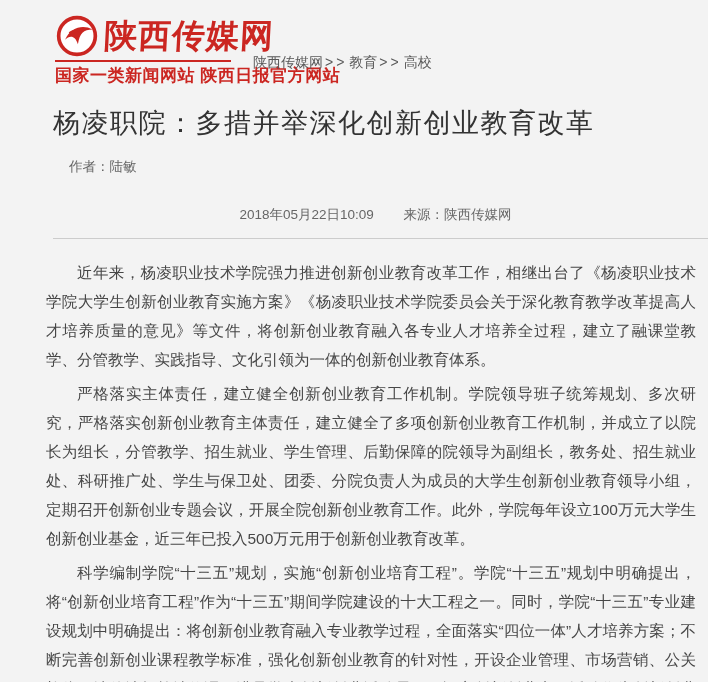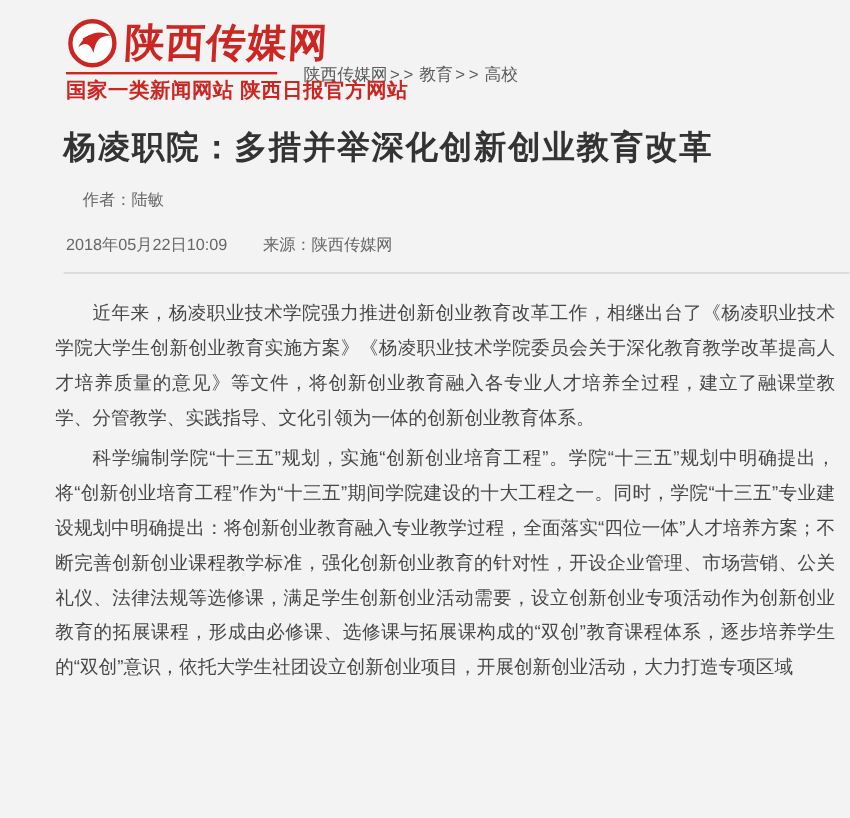--- a/index.html
+++ b/index.html
@@ -24,24 +24,24 @@
   .breadcrumb {
     position: absolute; left: 253px; top: 54px;
     color: #595959; font-size: 14px; white-space: nowrap;
   }
   .breadcrumb .crumb { color: #595959; text-decoration: none; cursor: pointer; }
   .breadcrumb .sep { letter-spacing: 3px; padding: 0 2px; }
   
   .article { padding: 0 12px 0 46px; }
   .title {
     margin: 22px 0 0 7px; color: #333333; font-size: 27px;
-    font-weight: bold; letter-spacing: 1.5px; line-height: 38px;
+    font-weight: normal; letter-spacing: 1.5px; line-height: 38px;
   }
   .author-line { margin: 16px 0 0 23px; color: #666666; font-size: 13.5px; }
-  .meta-line   { margin: 19px 0 0 9px; color: #666666; font-size: 13.5px; }
+  .meta-line   { margin: 30px 0 0 9px; color: #666666; font-size: 13.5px; text-align: center; }
   .meta-line .source-label { margin-left: 26px; }
   .divider { margin: 14px 0 0 7px; margin-right: -12px; border: 0; border-top: 1px solid #cccccc; height: 0; }
   .body-text {
     margin-top: 19px; width: 650px;
     color: #474747; font-size: 15.5px; line-height: 29px;
     text-align: justify;
   }
   .body-text p { margin: 0 0 5px 0; text-indent: 2em; }
 </style>
 </head>
@@ -78,15 +78,16 @@
 
   <div class="meta-line">
     <span>2018年05月22日10:09</span>
     <span class="source-label">来源：</span><span>陕西传媒网</span>
   </div>
 
   <hr class="divider">
 
   <div class="body-text">
     <p>近年来，杨凌职业技术学院强力推进创新创业教育改革工作，相继出台了《杨凌职业技术学院大学生创新创业教育实施方案》《杨凌职业技术学院委员会关于深化教育教学改革提高人才培养质量的意见》等文件，将创新创业教育融入各专业人才培养全过程，建立了融课堂教学、分管教学、实践指导、文化引领为一体的创新创业教育体系。</p>
+    <p>严格落实主体责任，建立健全创新创业教育工作机制。学院领导班子统筹规划、多次研究，严格落实创新创业教育主体责任，建立健全了多项创新创业教育工作机制，并成立了以院长为组长，分管教学、招生就业、学生管理、后勤保障的院领导为副组长，教务处、招生就业处、科研推广处、学生与保卫处、团委、分院负责人为成员的大学生创新创业教育领导小组，定期召开创新创业专题会议，开展全院创新创业教育工作。此外，学院每年设立100万元大学生创新创业基金，近三年已投入500万元用于创新创业教育改革。</p>
     <p>科学编制学院“十三五”规划，实施“创新创业培育工程”。学院“十三五”规划中明确提出，将“创新创业培育工程”作为“十三五”期间学院建设的十大工程之一。同时，学院“十三五”专业建设规划中明确提出：将创新创业教育融入专业教学过程，全面落实“四位一体”人才培养方案；不断完善创新创业课程教学标准，强化创新创业教育的针对性，开设企业管理、市场营销、公关礼仪、法律法规等选修课，满足学生创新创业活动需要，设立创新创业专项活动作为创新创业教育的拓展课程，形成由必修课、选修课与拓展课构成的“双创”教育课程体系，逐步培养学生的“双创”意识，依托大学生社团设立创新创业项目，开展创新创业活动，大力打造专项区域</p>
   </div>
 </div>
 
 </body></html>

